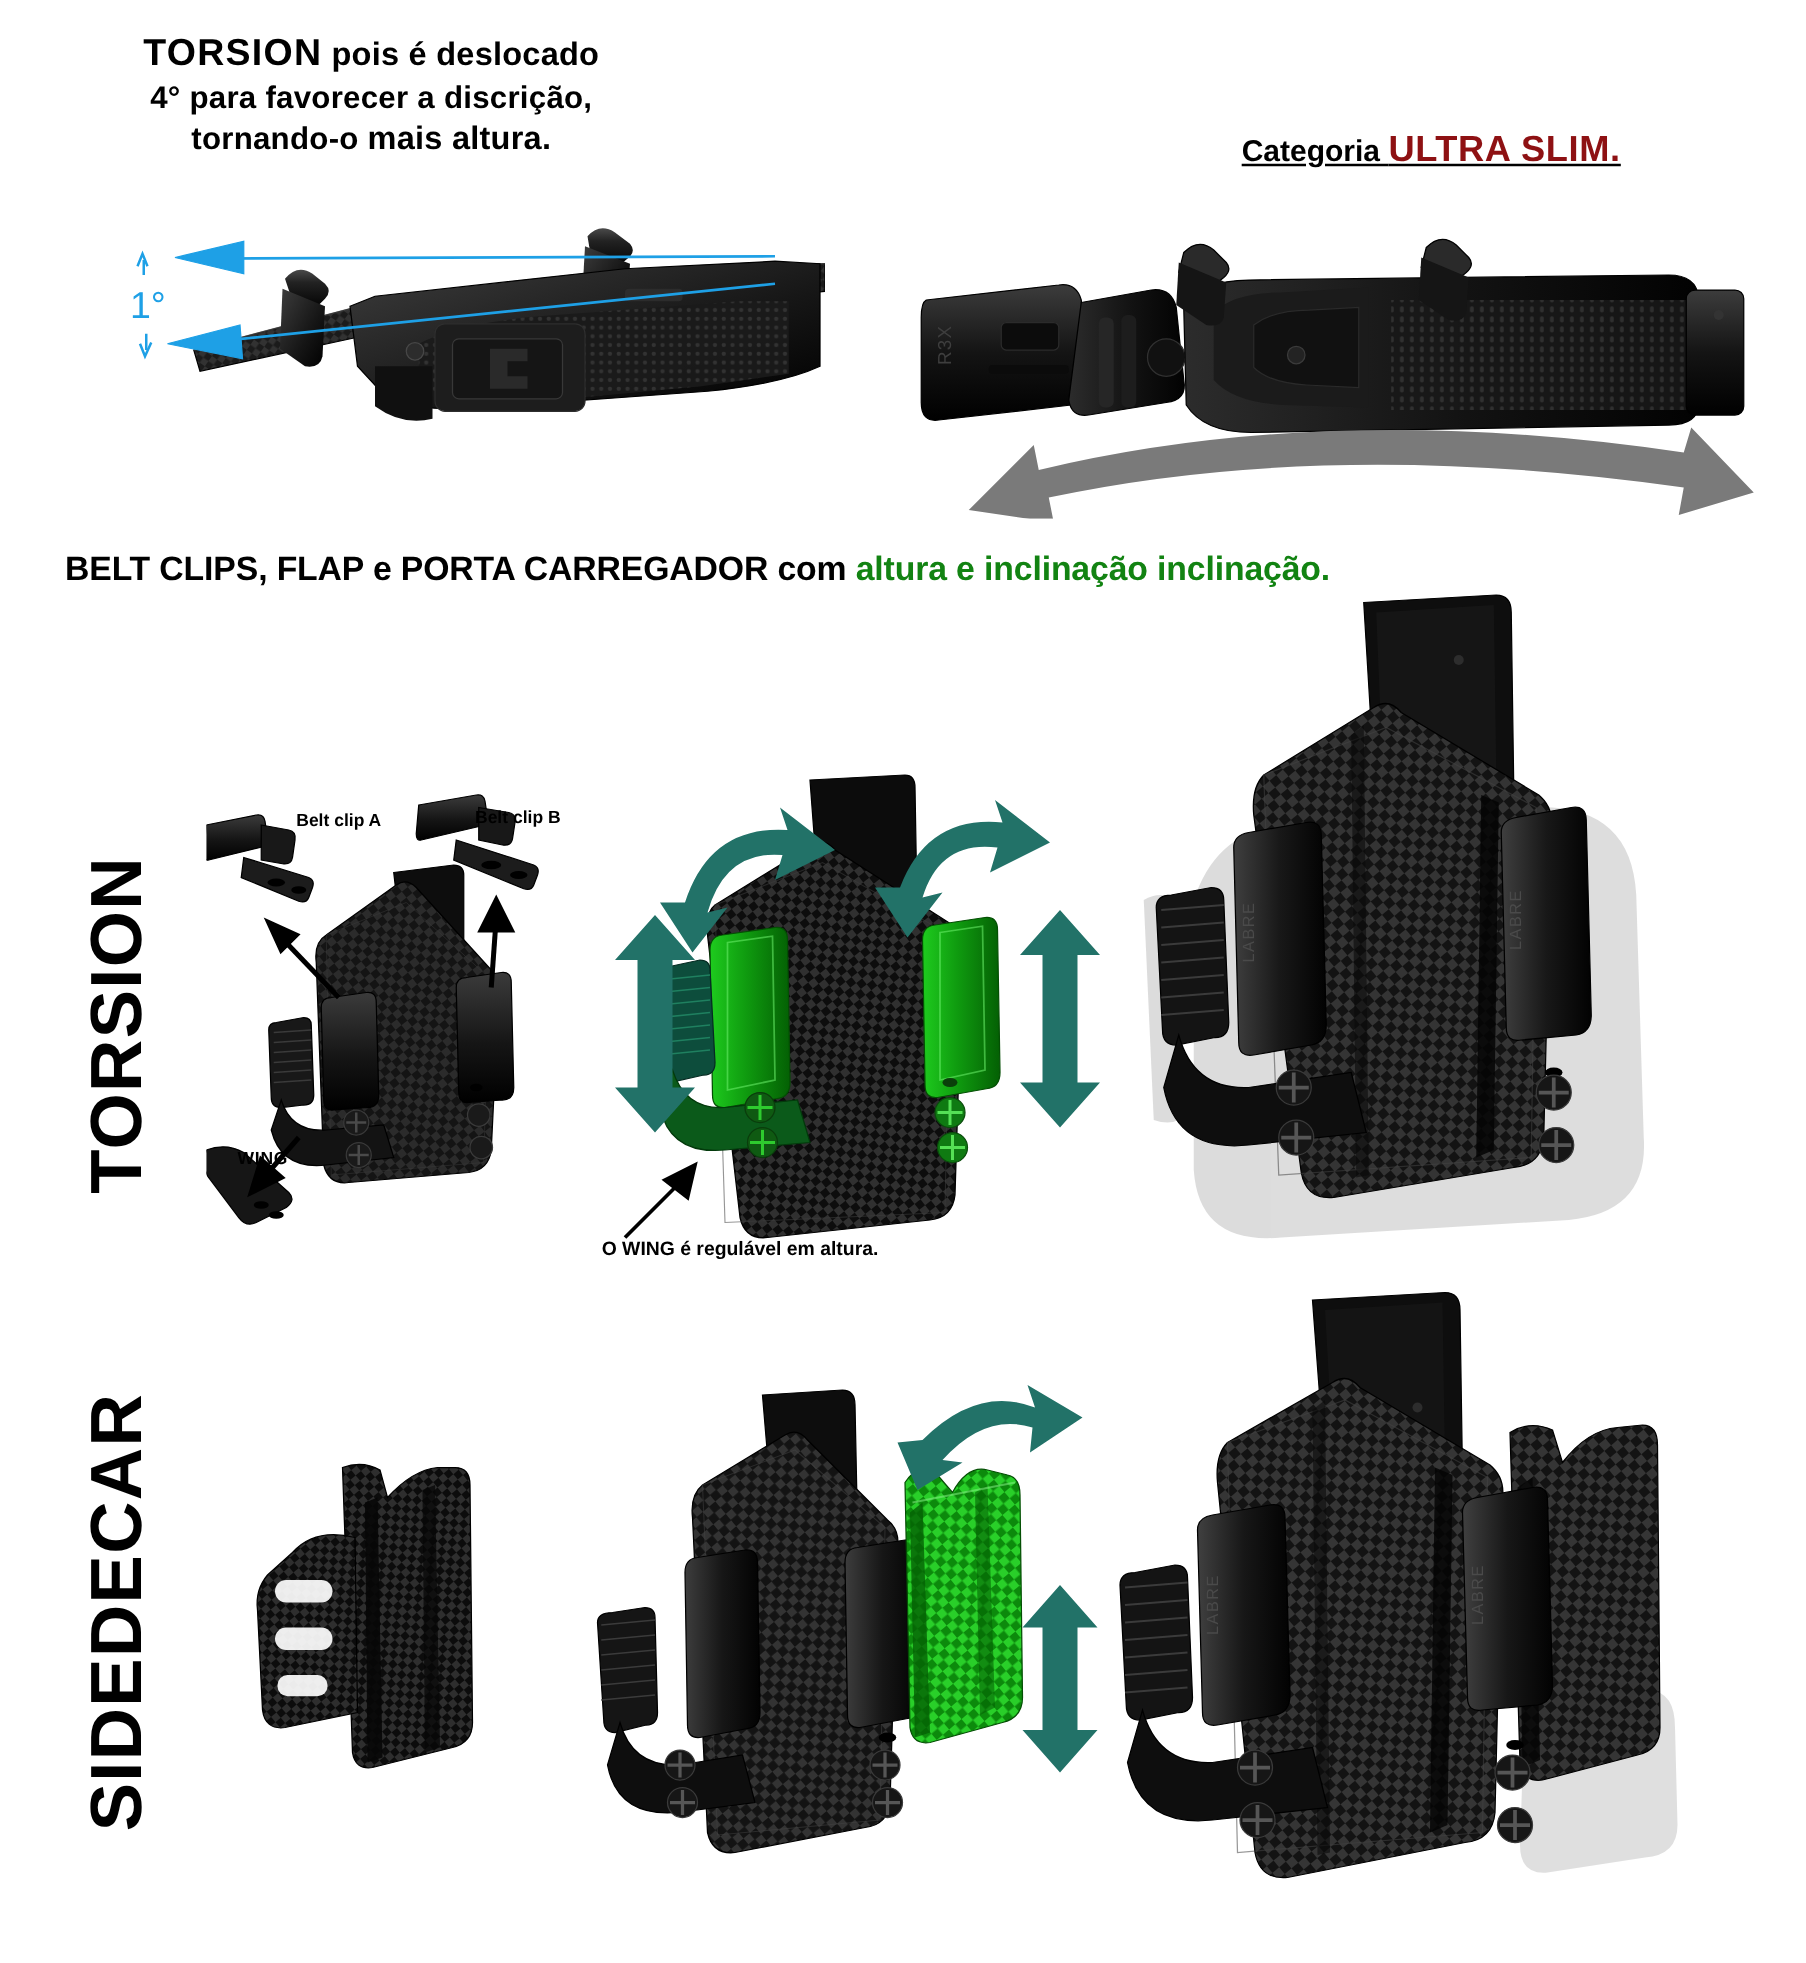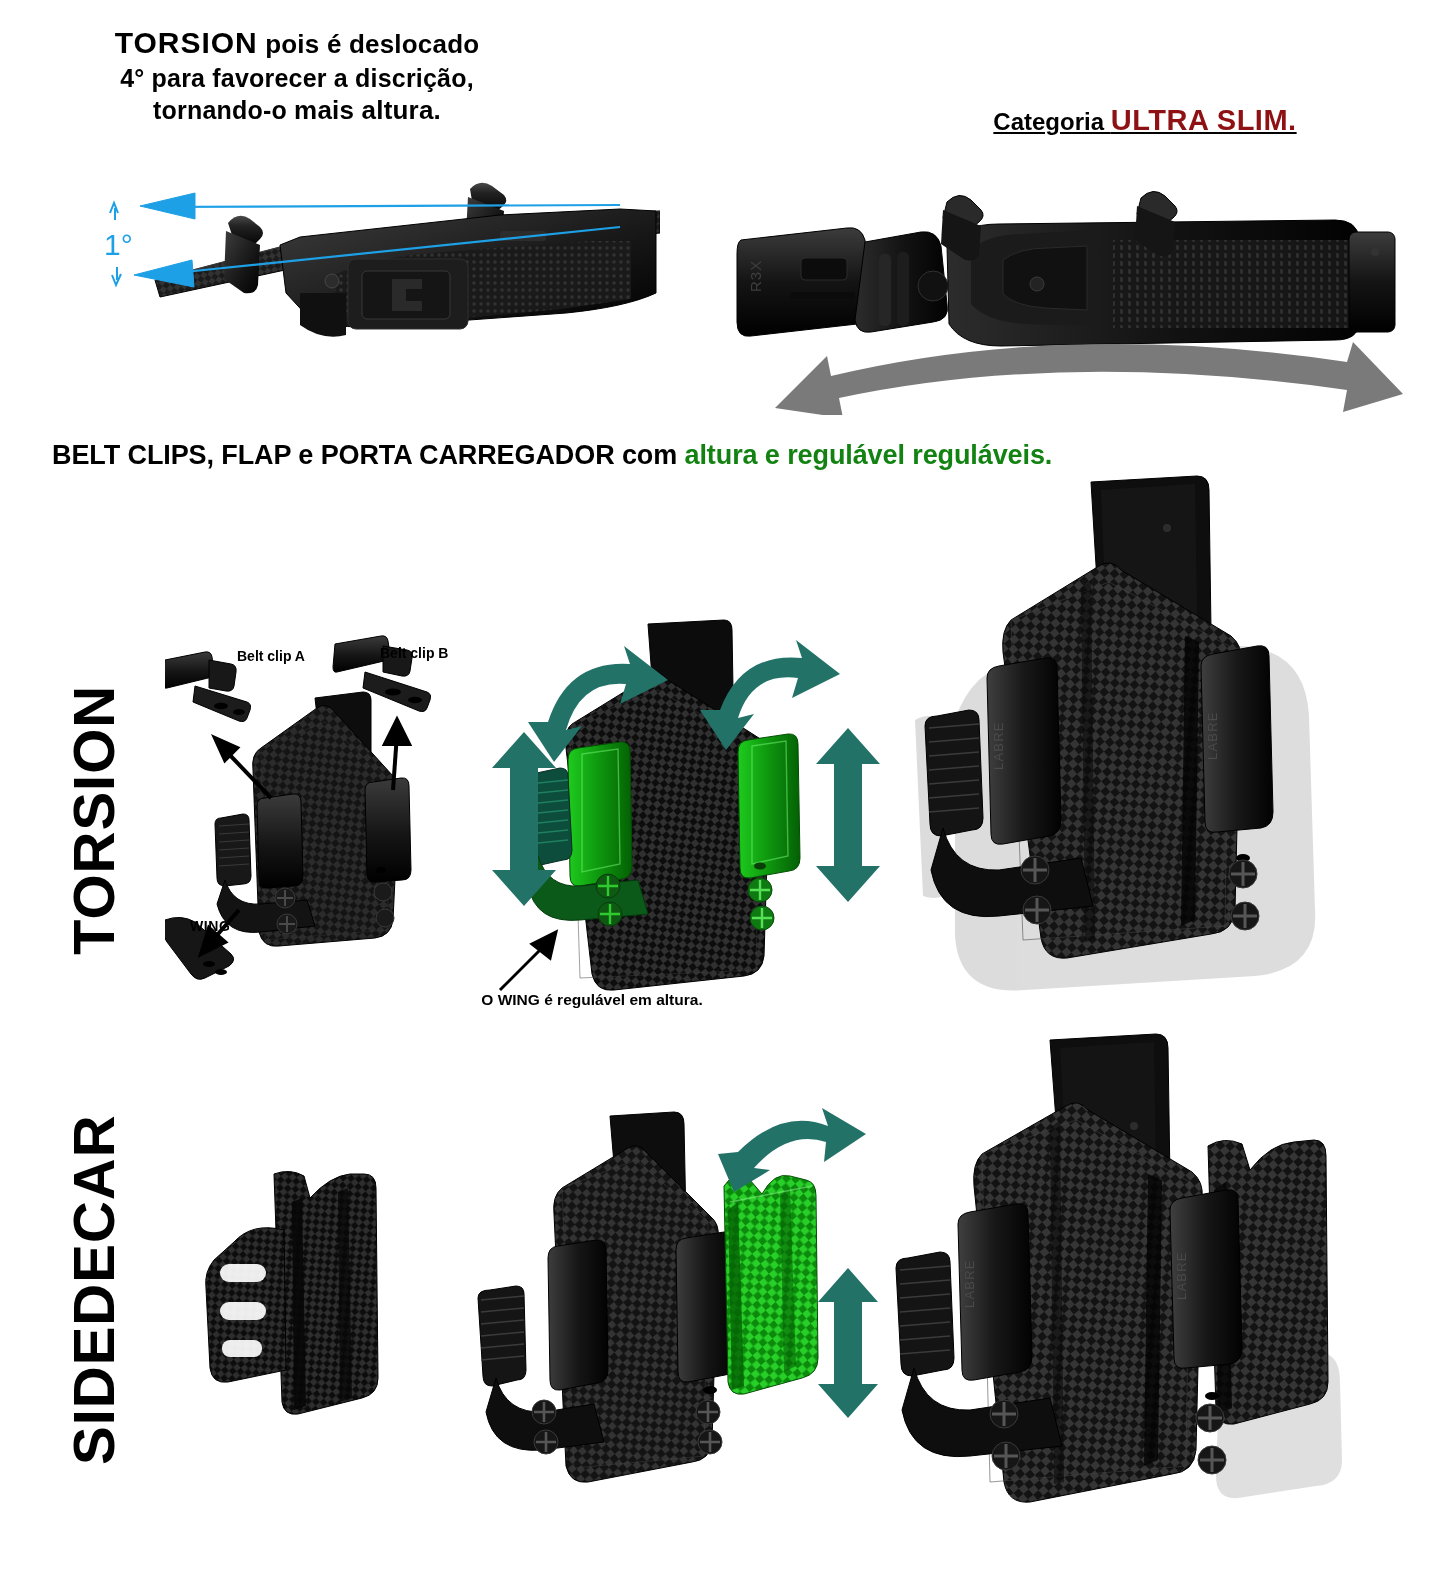--- a/index.html
+++ b/index.html
@@ -195,21 +195,21 @@
       </g>
 
       <g fill="#7a7a7a">
         <path d="M40,228 L92,176 L96,196 Q330,140 612,182 L618,162 L668,214 L608,232 L612,210
                  Q330,170 104,218 L108,238 Z"></path>
       </g>
     </svg>
   </div>
 
   <div class="abs hdr-belt">
-    <span>BELT CLIPS, FLAP  e PORTA CARREGADOR com </span><span class="grn">altura e regulável reguláveis.</span>
+    <span>BELT CLIPS, FLAP  e PORTA CARREGADOR com </span><span class="grn">altura e inclinação inclinação.</span>
   </div>
 
   <div class="abs vlabel vl-torsion">TORSION</div>
   <div class="abs vlabel vl-side">SIDEDECAR</div>
 
   <div class="abs photo" style="left:165px;top:630px;width:310px;height:370px;">
     <svg width="310" height="370" viewBox="0 0 310 370">
       <defs>
         <pattern id="cf2" width="12" height="12" patternUnits="userSpaceOnUse" patternTransform="rotate(-38)">
           <rect width="12" height="12" fill="#0e0e0e"></rect>

